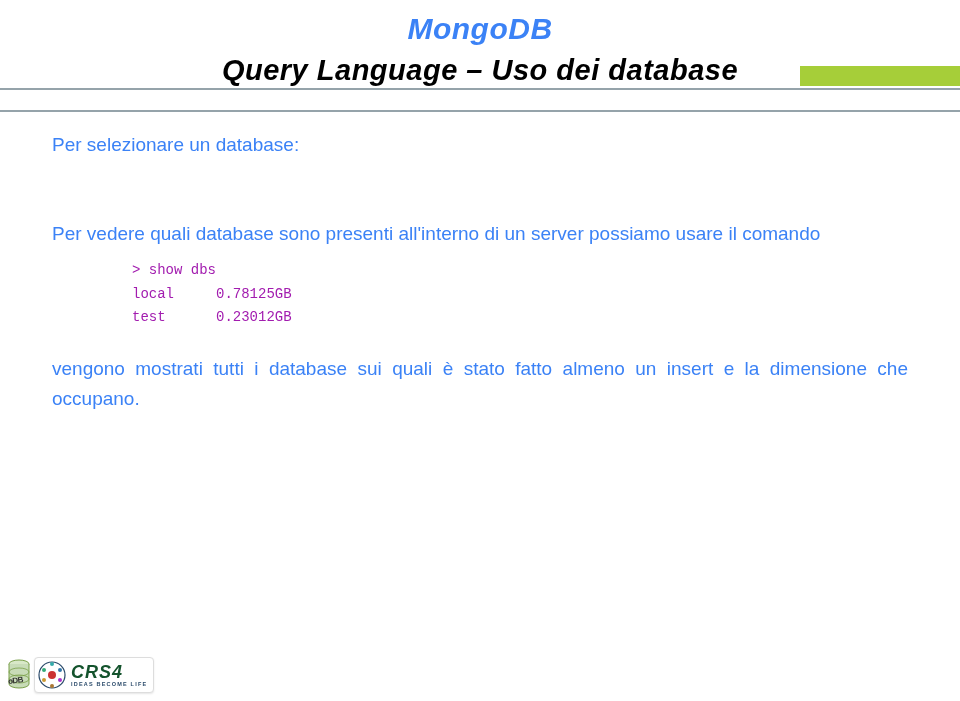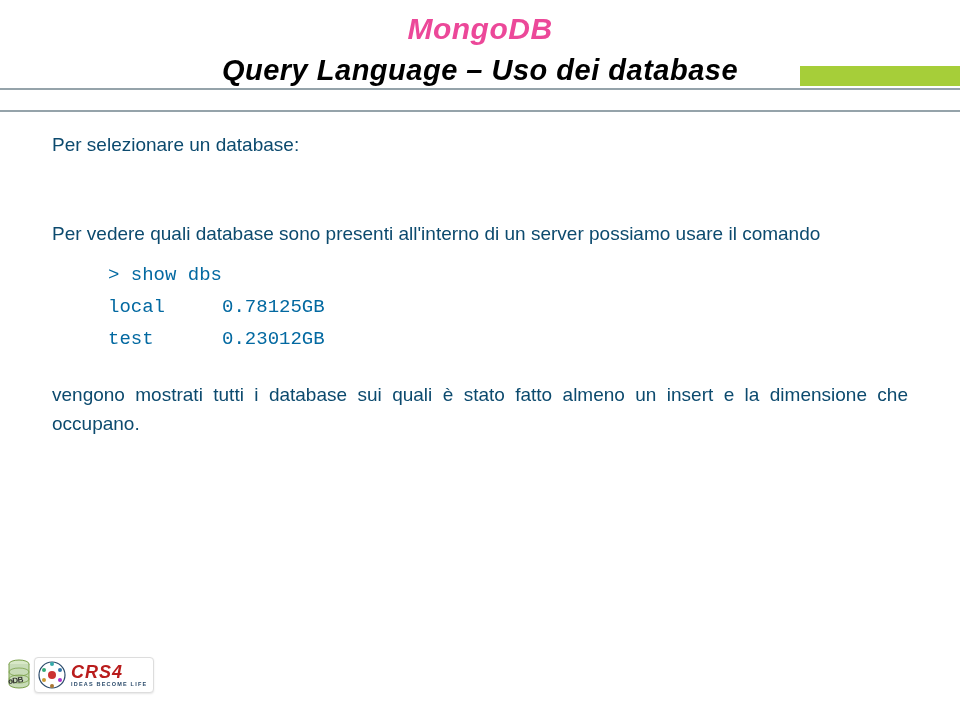--- a/index.html
+++ b/index.html
@@ -14,21 +14,21 @@
   .header-area {
     width: 100%;
     padding-top: 12px;
     position: relative;
   }
   .title {
     text-align: center;
     font-size: 30px;
     font-weight: 900;
     font-style: italic;
-    color: #ec4899;
+    color: #3b82f6;
     letter-spacing: 0.5px;
   }
   .subtitle {
     text-align: center;
     font-size: 29px;
     font-weight: 900;
     font-style: italic;
     color: #000;
     margin-top: 8px;
     letter-spacing: 0.5px;
@@ -52,40 +52,40 @@
     background: #a6ce39;
   }
   .content {
     position: absolute;
     top: 130px;
     left: 52px;
     right: 52px;
   }
   .para {
     font-size: 19px;
-    color: #0c4a6e;
+    color: #3b82f6;
     line-height: 1.55;
     margin-bottom: 8px;
   }
   .para.just {
     text-align: justify;
     margin-top: 24px;
   }
   .code-line {
     font-family: "Courier New", Courier, monospace;
     font-size: 19px;
     color: #000;
     margin: 10px 0 14px 56px;
     line-height: 1.55;
   }
   .code-block {
     font-family: "Courier New", Courier, monospace;
-    font-size: 19px;
-    color: #0369a1;
-    margin: 10px 0 14px 56px;
+    font-size: 14px;
+    color: #a21caf;
+    margin: 10px 0 14px 80px;
     line-height: 1.7;
     white-space: pre;
   }
   .gap { height: 28px; }
   .footer-left {
     position: absolute;
     left: 8px;
     bottom: 8px;
     display: flex;
     align-items: flex-end;
@@ -120,21 +120,21 @@
     width: 30px;
     height: 30px;
     margin-right: 4px;
   }
   .crs4-text { display:flex; flex-direction:column; line-height:1; }
   .crs4-main {
     font-size: 18px;
     font-weight: 900;
     font-style: italic;
     letter-spacing: 1px;
-    color: #b91c1c;
+    color: #14532d;
   }
   .crs4-tag {
     font-size: 5.5px;
     letter-spacing: 1.2px;
     color: #2a4a6a;
     font-weight: bold;
     margin-top: 1px;
   }
 </style>
 </head>

